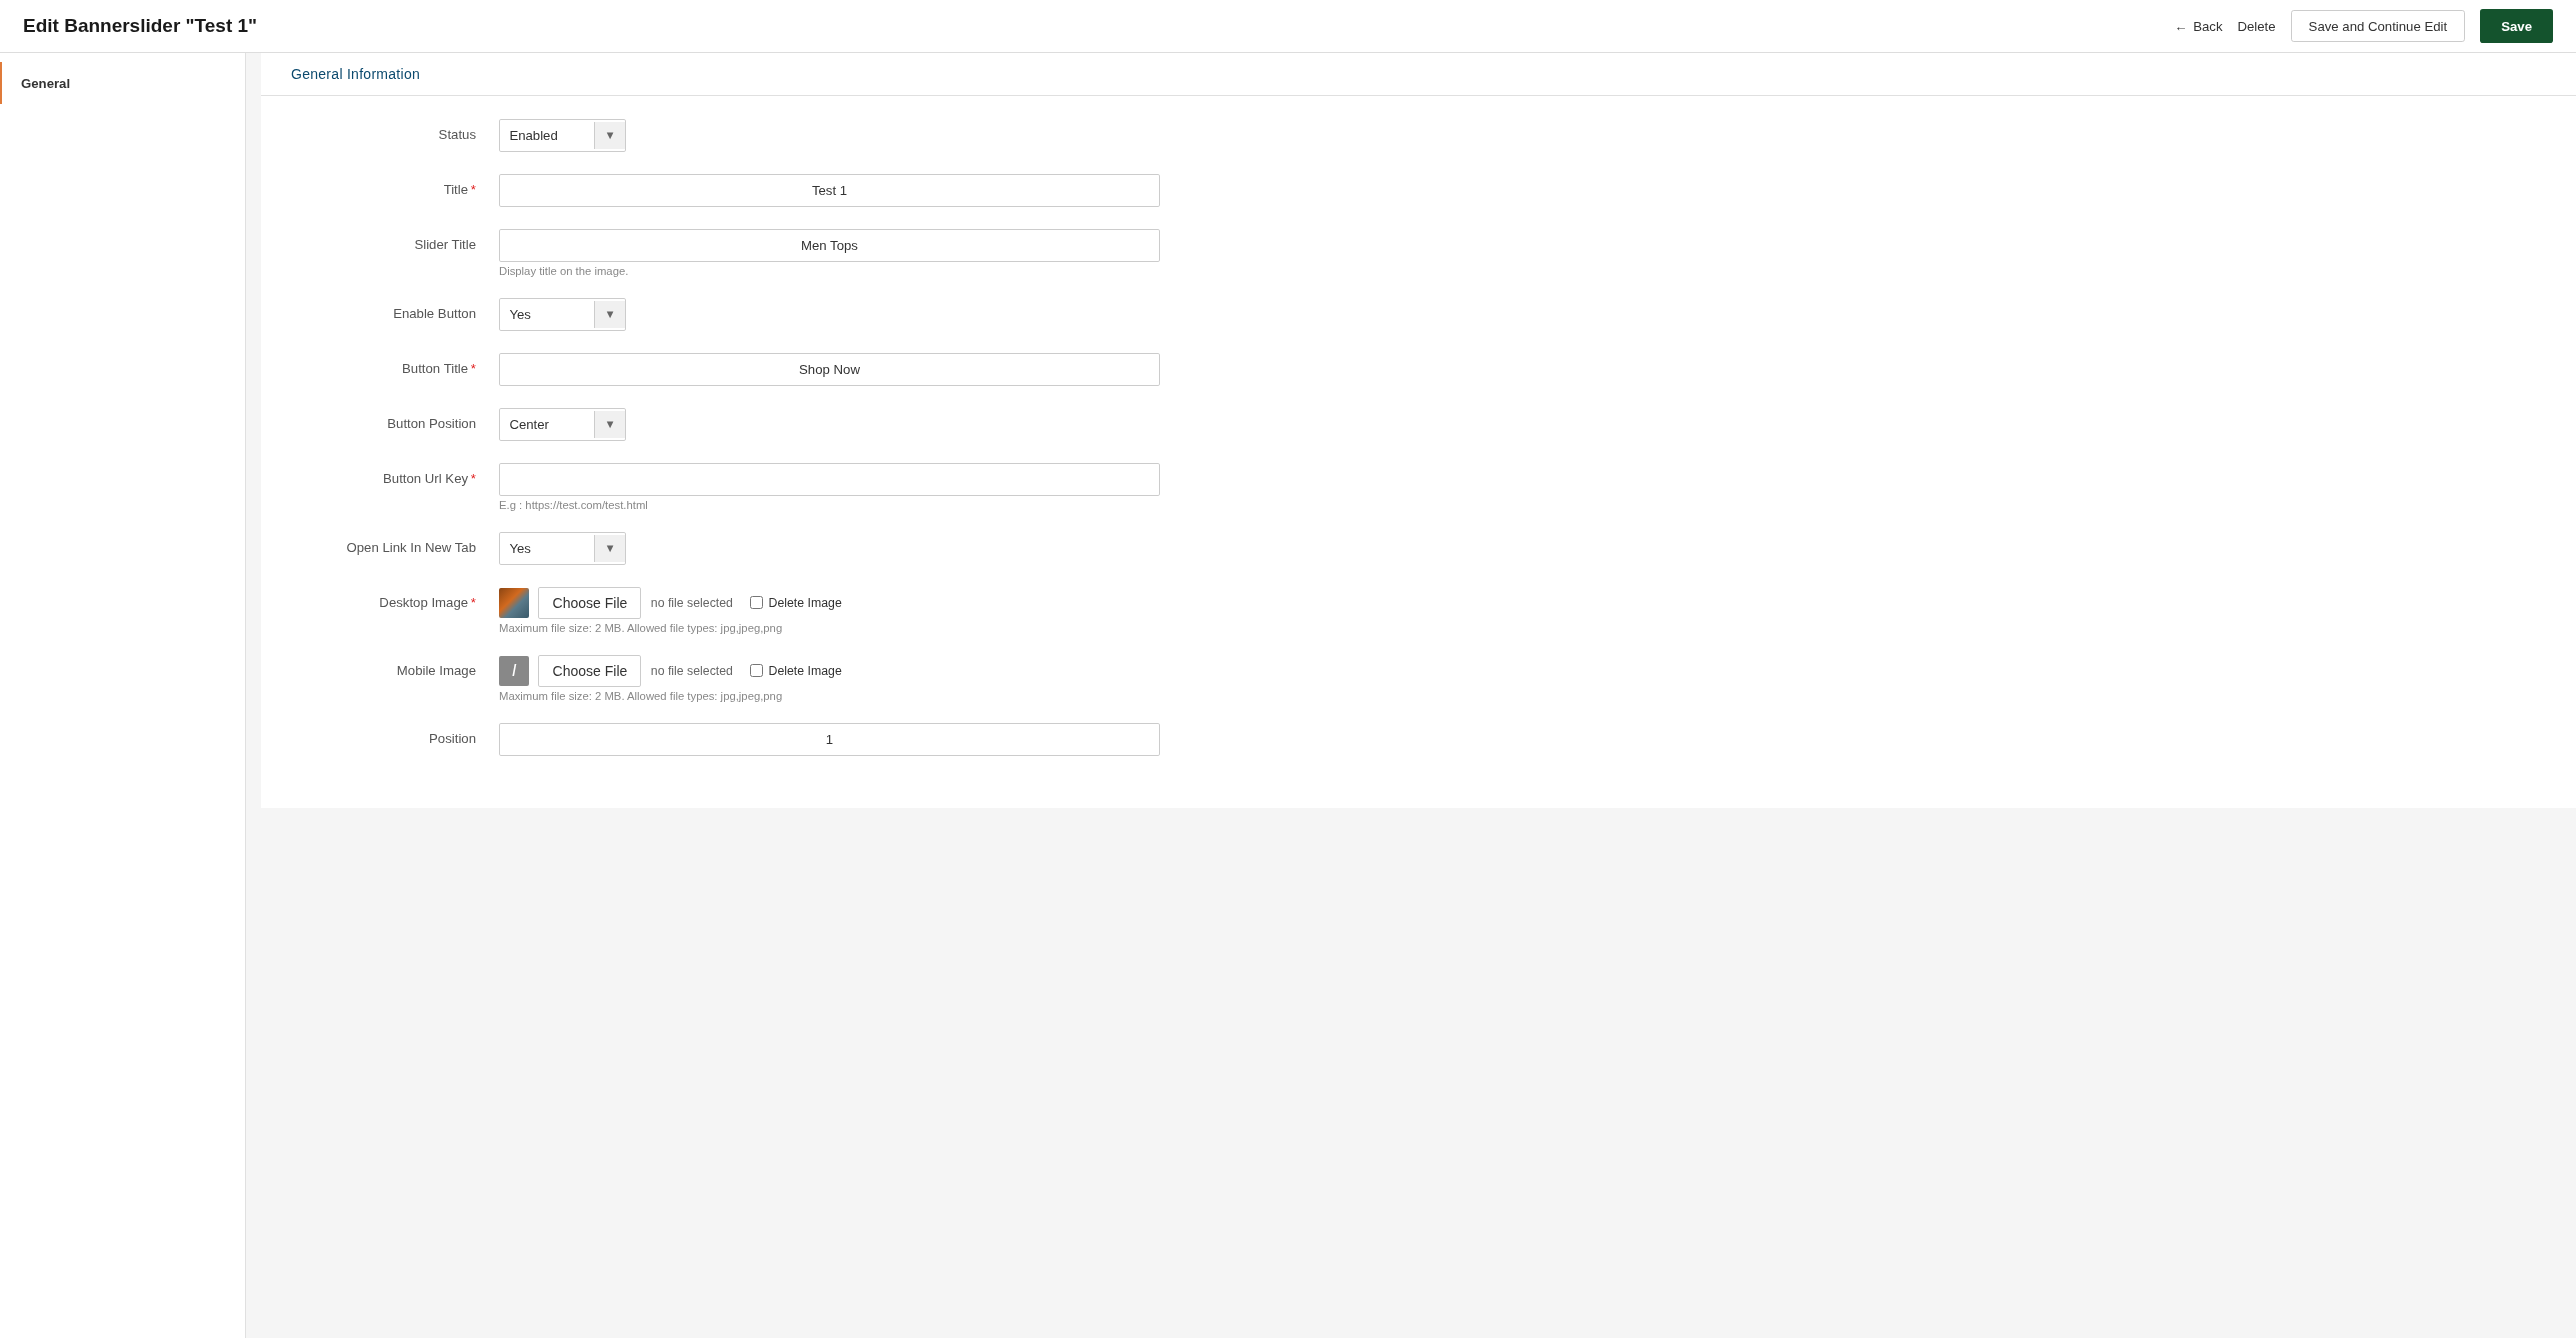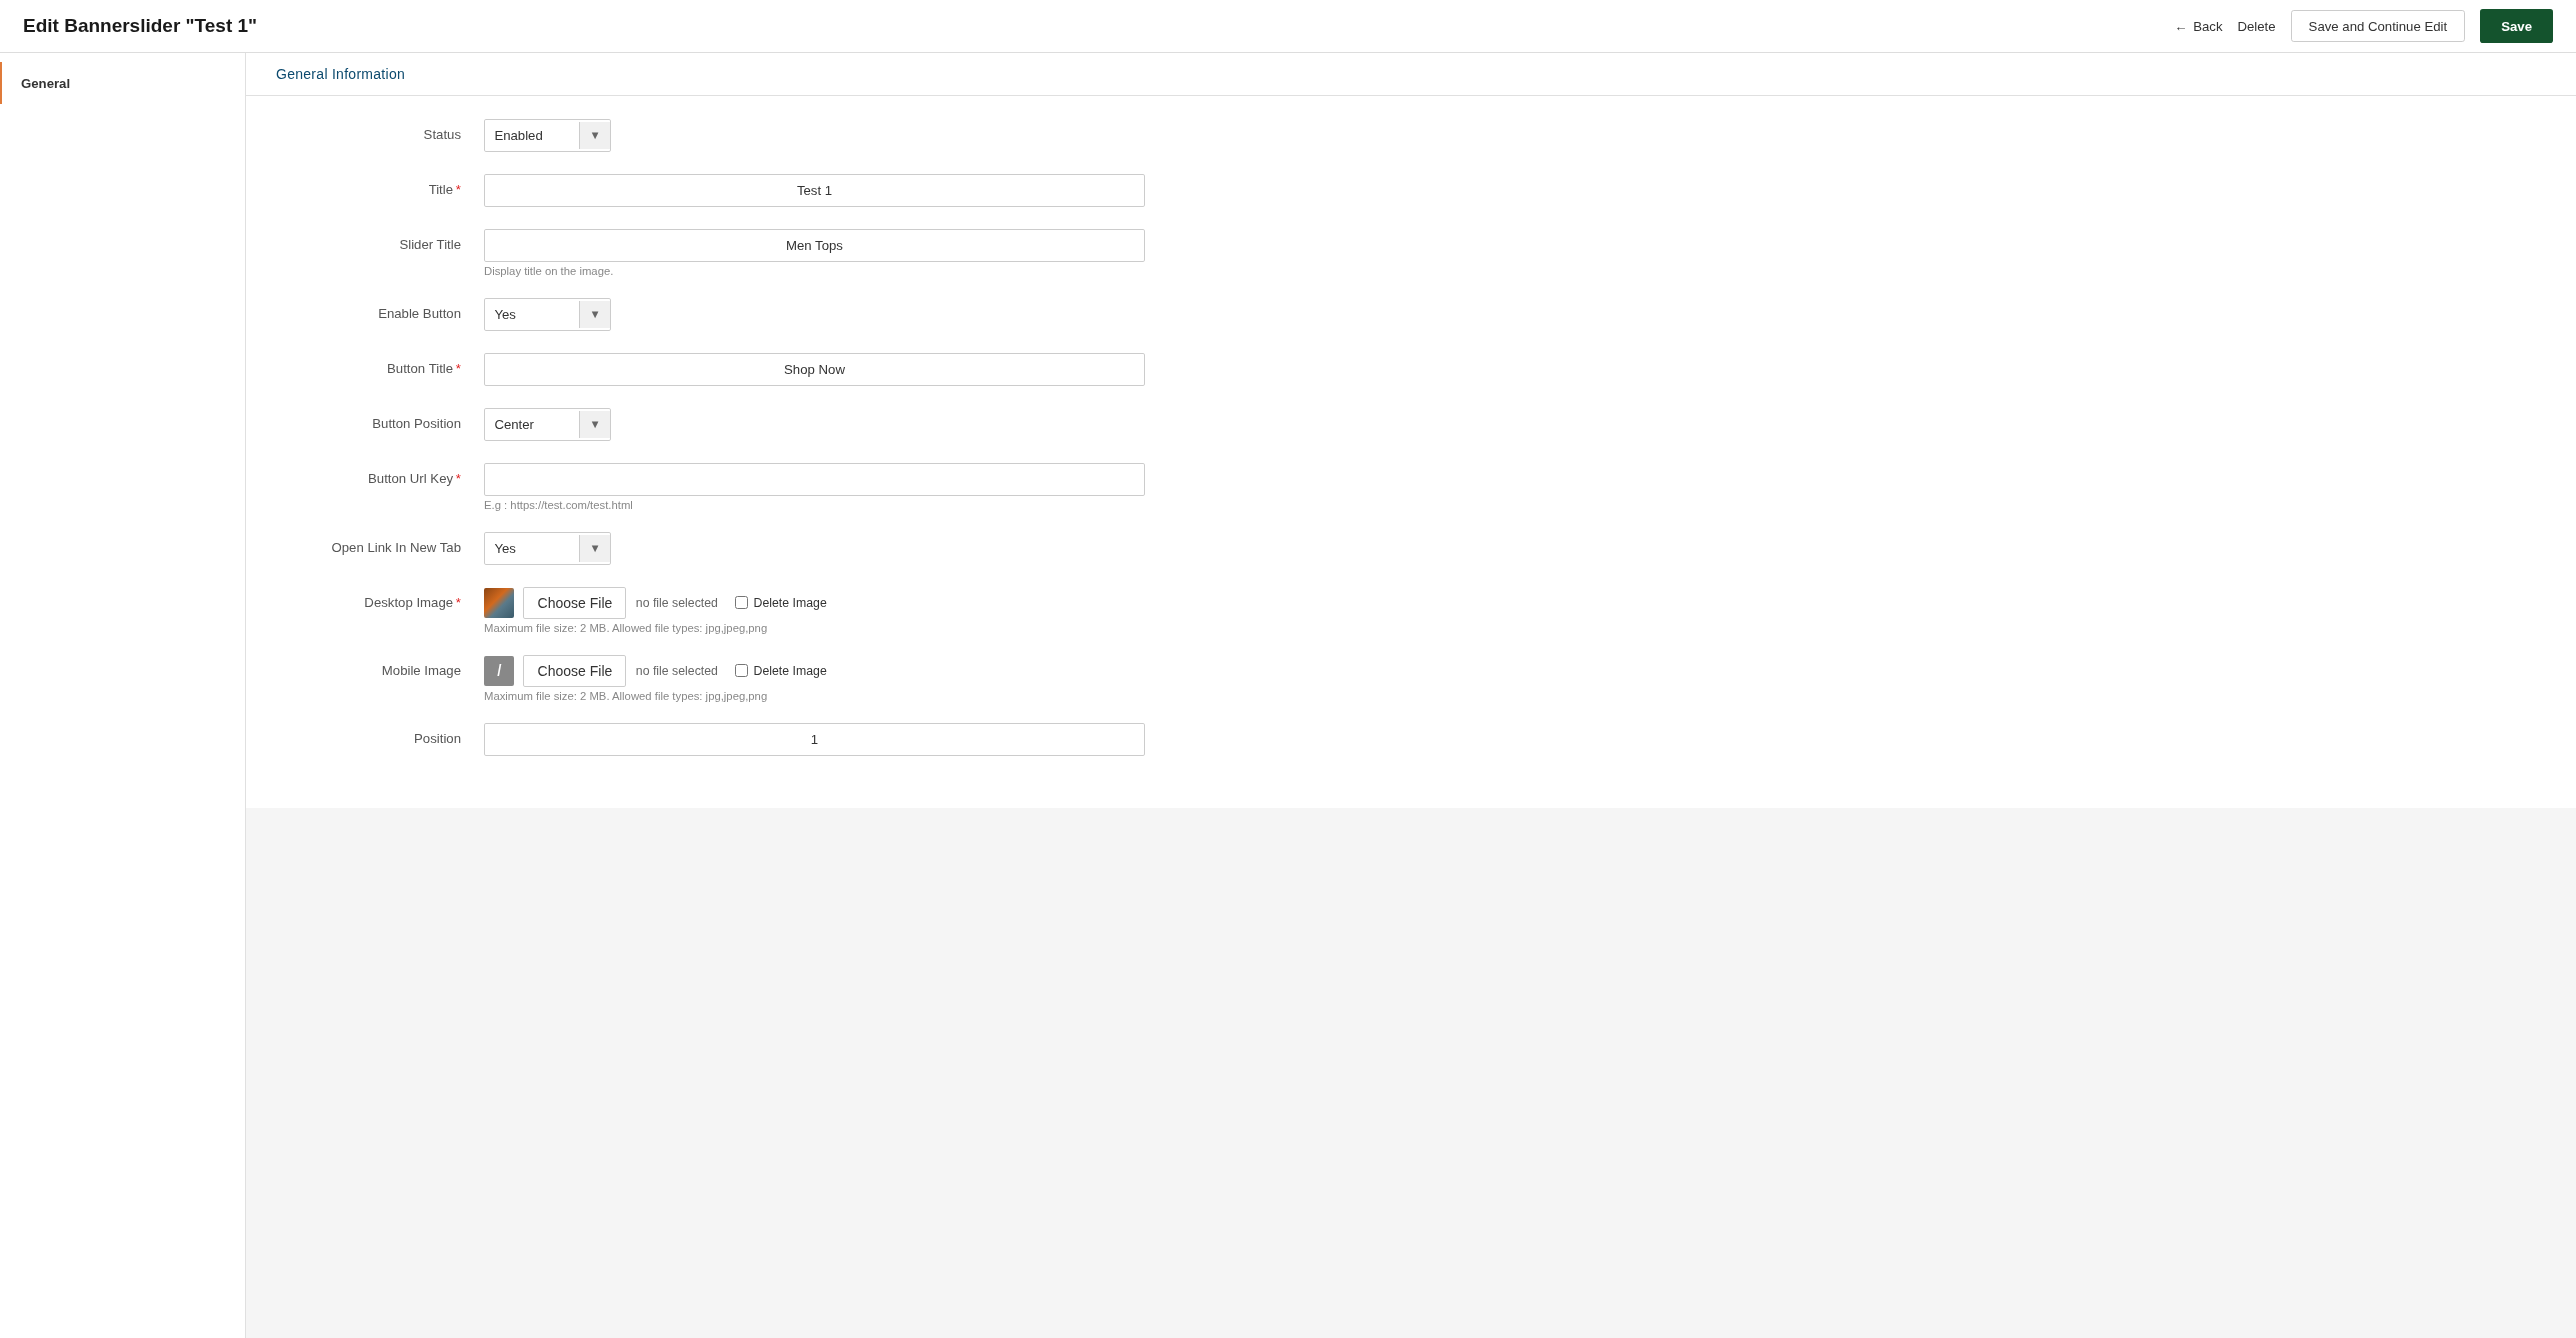--- a/index.html
+++ b/index.html
@@ -39,20 +39,21 @@
     .btn-save {
       background: #14532d; border: none; color: #fff; padding: 9.4px 21px;
       border-radius: 2.8px; cursor: pointer; font-size: 13.2px; font-weight: 600;
     }
 
     
     .page-body {
       display: flex;
       height: calc(100vh - 53px);
       overflow: hidden;
+      gap: 15px;
     }
     .sidebar {
       width: 246px;
       background: #fff;
       border-right: 0.9px solid #e0e0e0;
       flex-shrink: 0;
       padding-top: 9.4px;
     }
     .sidebar-item {
       padding: 13.2px 19px;

